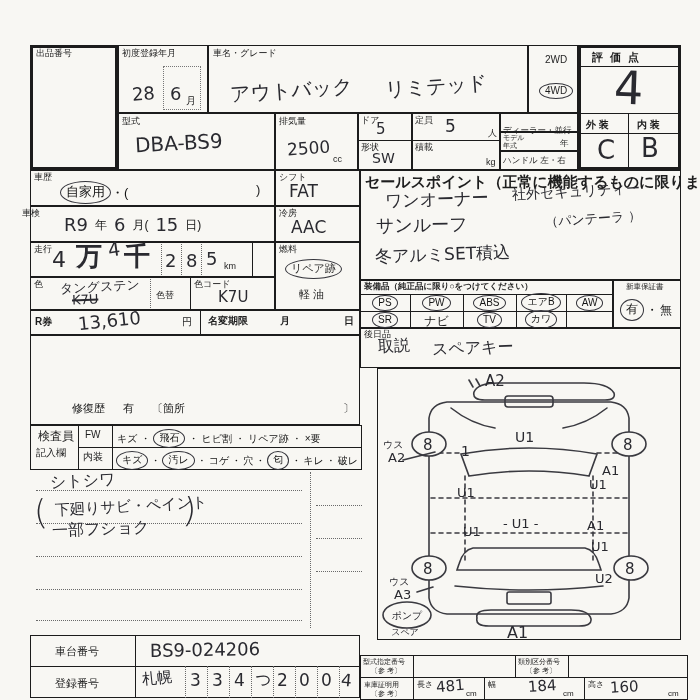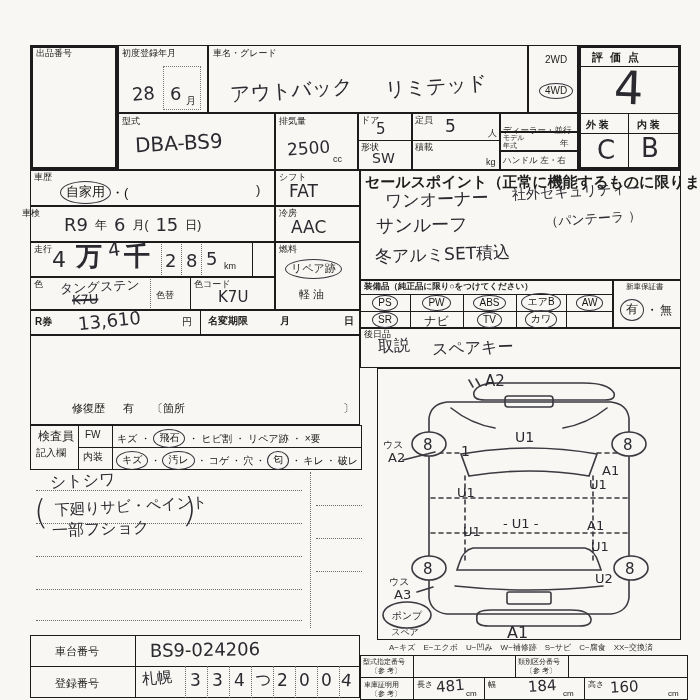--- a/index.html
+++ b/index.html
@@ -314,21 +314,20 @@
     <text x="12" y="217" font-size="10">ウス</text>
     <text x="17" y="231" font-size="13">A3</text>
     <text x="30" y="251" font-size="10" text-anchor="middle">ポンプ</text>
     <text x="28" y="267" font-size="9" text-anchor="middle">スペア</text>
     <text x="130" y="270" font-size="16">A1</text>
     <text x="46" y="82" font-size="15">8</text>
     <text x="246" y="82" font-size="15">8</text>
     <text x="46" y="206" font-size="15">8</text>
     <text x="248" y="206" font-size="15">8</text>
   </svg>
-  <div class="lbl" style="left:389px;top:644px;font-size:8px;color:#333">A−キズ　E−エクボ　U−凹み　W−補修跡　S−サビ　C−腐食　XX−交換済</div>
 
   <div class="b" style="left:30px;top:635px;width:330px;height:63px"></div>
   <div class="hl" style="left:30px;top:666px;width:330px"></div>
   <div class="vl" style="left:135px;top:635px;height:63px"></div>
   <div class="pt" style="left:55px;top:644px;font-size:11px">車台番号</div>
   <div class="hw" style="left:150px;top:641px;font-size:18px;transform:rotate(-1deg)">BS9-024206</div>
   <div class="pt" style="left:55px;top:676px;font-size:11px">登録番号</div>
   <div class="hw" style="left:142px;top:671px;font-size:15px;transform:rotate(-6deg)">札幌</div>
   <div class="dv" style="left:185px;top:666px;height:32px"></div>
   <div class="dv" style="left:207px;top:666px;height:32px"></div>

